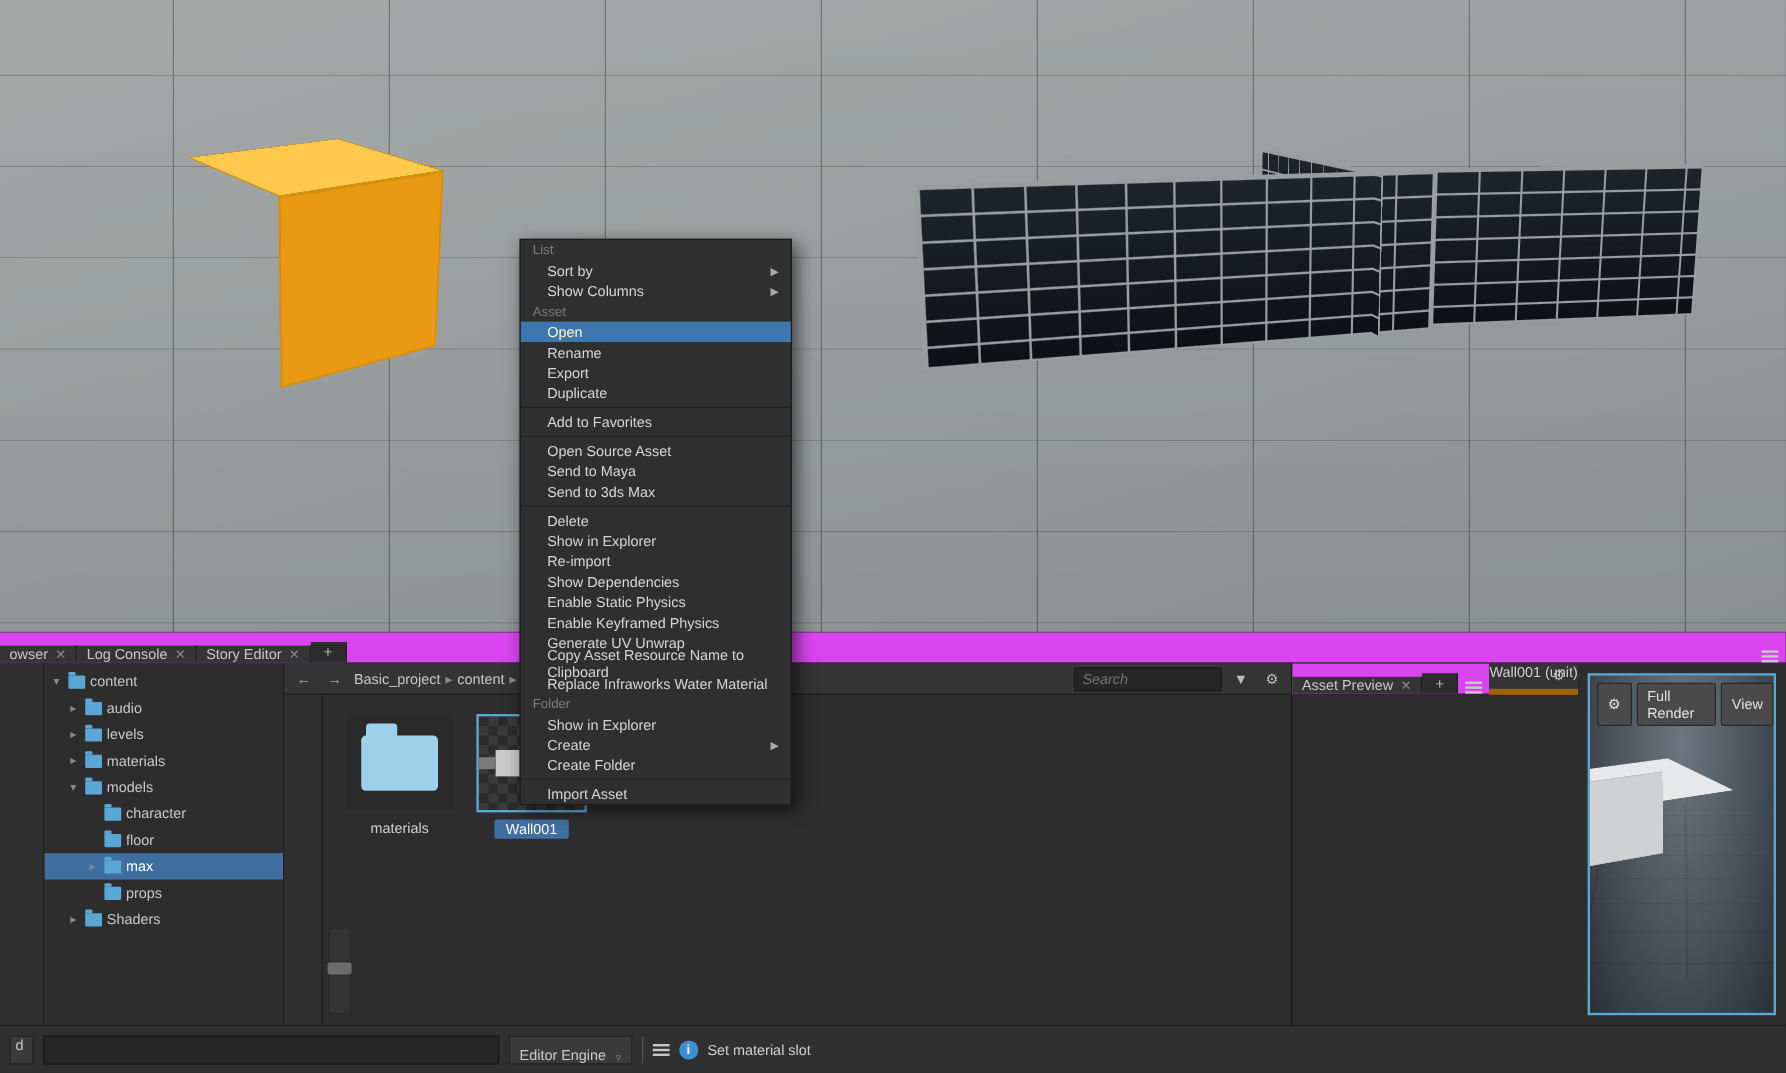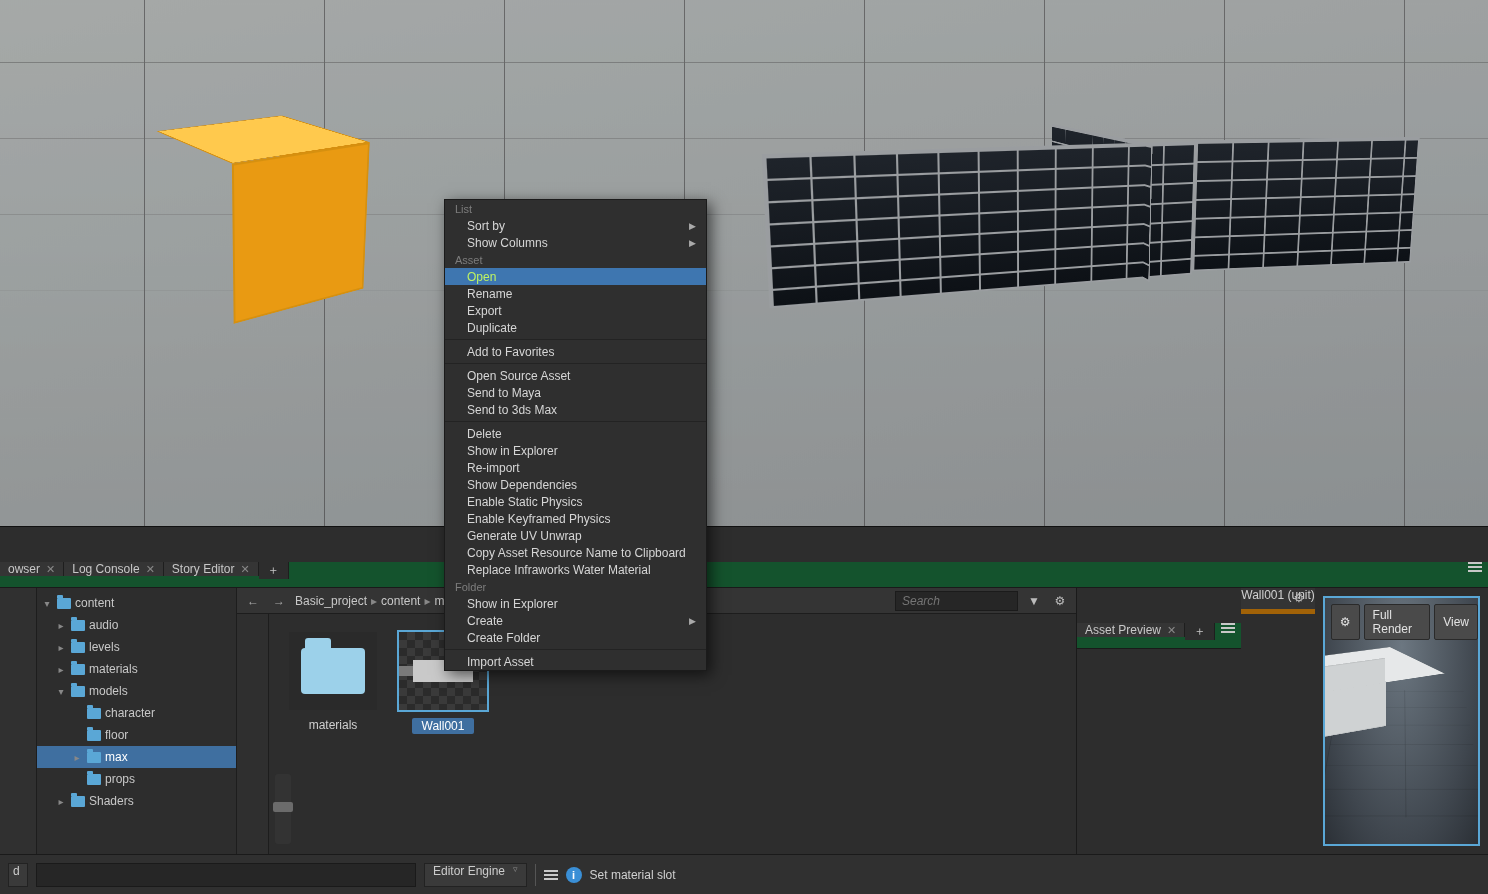--- a/index.html
+++ b/index.html
@@ -45,21 +45,21 @@
   border: 2px solid #9a9da0;
 }
 #walls .s1 { transform: translateZ(0); }
 #walls .s2 { transform: rotateY(82deg) translateZ(185px) translateX(200px); width: 390px; }
 #walls .s3 { transform: rotateY(-10deg) translate3d(440px,0,-70px); width:260px; }
 
 
 #lower { position: absolute; left: 0; right: 0; top: 527px; bottom: 40px; display: flex; flex-direction: column; background: #2d2d2d; }
 
 
-.tabstrip { height: 26px; background: #14532d; display: flex; align-items: flex-start; border-bottom: 1px solid #1a1a1a; margin-top: 35px; }
+.tabstrip { height: 26px; background: #d946ef; display: flex; align-items: flex-end; border-bottom: 1px solid #1a1a1a; }
 .tab { display: flex; align-items: center; gap: 6px; padding: 0 8px; background: #353535; border-right: 1px solid #1e1e1e; color: #c8c8c8; cursor: default; white-space: nowrap; }
 .tab .x { color: #888; font-size: 11px; }
 .tab.icon-only { width: 30px; justify-content: center; background: #2d2d2d; }
 .tabstrip .menu-icon { margin-left: auto; width: 26px; display:flex; align-items:center; justify-content:center; color:#bbb; }
 
 
 #browser { flex: 1; display: flex; min-height: 0; }
 
 
 #import-col { width: 32px; background: #303030; display: flex; flex-direction: column; align-items: center; border-right: 1px solid #1d1d1d; padding-left: 36px; }
@@ -120,32 +120,32 @@
 #preview-mesh .b1 { width:200px; height:70px; transform: translateZ(0); }
 #preview-mesh .b1t { width:200px; height:120px; transform: rotateX(90deg) translateZ(35px) translateY(-60px); background:#e6e8e9; }
 #preview-mesh .b2 { width:130px; height:70px; transform: rotateY(70deg) translate3d(90px,0,-60px); }
 #preview-grid { position:absolute; inset:0; background:
   linear-gradient(rgba(0,0,0,.35) 1px, transparent 1px) 0 60%/100% 40px,
   linear-gradient(90deg, rgba(0,0,0,.35) 1px, transparent 1px) 0 60%/80px 100%;
   transform: perspective(600px) rotateX(55deg); transform-origin: 50% 70%; opacity:.4; }
 
 
 #statusbar { position:absolute; left:0; right:0; bottom:0; height:40px; background:#303030; border-top:1px solid #1a1a1a; display:flex; align-items:center; gap:8px; padding:0 8px; }
-#statusbar .dd { background:#3a3a3a; border:1px solid #222; height:24px; display:flex; align-items:flex-start; padding:0 8px; gap:8px; color:#ccc; }
+#statusbar .dd { background:#3a3a3a; border:1px solid #222; height:24px; display:flex; align-items:flex-end; padding:0 8px; gap:8px; color:#ccc; }
 #statusbar .dd .car { color:#888; font-size:9px; }
 #statusbar .stubL { width:20px; height:24px; background:#3a3a3a; border:1px solid #222; }
 #statusbar .spacer { flex:0 0 380px; height:24px; background:#262626; border:1px solid #1a1a1a; }
 #statusbar .info-icon { width:16px; height:16px; border-radius:50%; background:#3a8fd6; color:#fff; display:flex; align-items:center; justify-content:center; font-weight:700; font-size:11px; }
 #statusbar .sep { width:1px; height:22px; background:#555; }
 
 
-#ctx { position:absolute; left:444px; top:199px; width:263px; background:#2f2f2f; border:1px solid #1b1b1b; box-shadow: 4px 4px 14px rgba(0,0,0,.6); z-index:50; }
+#ctx { position:absolute; left:433px; top:199px; width:227px; background:#2f2f2f; border:1px solid #1b1b1b; box-shadow: 4px 4px 14px rgba(0,0,0,.6); z-index:50; }
 #ctx .sect { color:#7d7d7d; padding:3px 10px 2px; font-size:11px; }
 #ctx .row { display:flex; align-items:center; justify-content:space-between; height:17px; padding:0 10px 0 22px; color:#d6d6d6; cursor:default; }
-#ctx .row.sel { background:#3e76b0; color:#bef264; }
+#ctx .row.sel { background:#3e76b0; color:#fef9c3; }
 #ctx .row .sub { color:#aaa; font-size:9px; }
 #ctx hr { border:none; border-top:1px solid #232323; margin:3px 0; }
 
 .hamburger { display:inline-block; width:14px; height:10px; background:
   linear-gradient(#c8c8c8,#c8c8c8) 0 0/100% 2px no-repeat,
   linear-gradient(#c8c8c8,#c8c8c8) 0 4px/100% 2px no-repeat,
   linear-gradient(#c8c8c8,#c8c8c8) 0 8px/100% 2px no-repeat; }
 </style>
 </head>
 <body>

